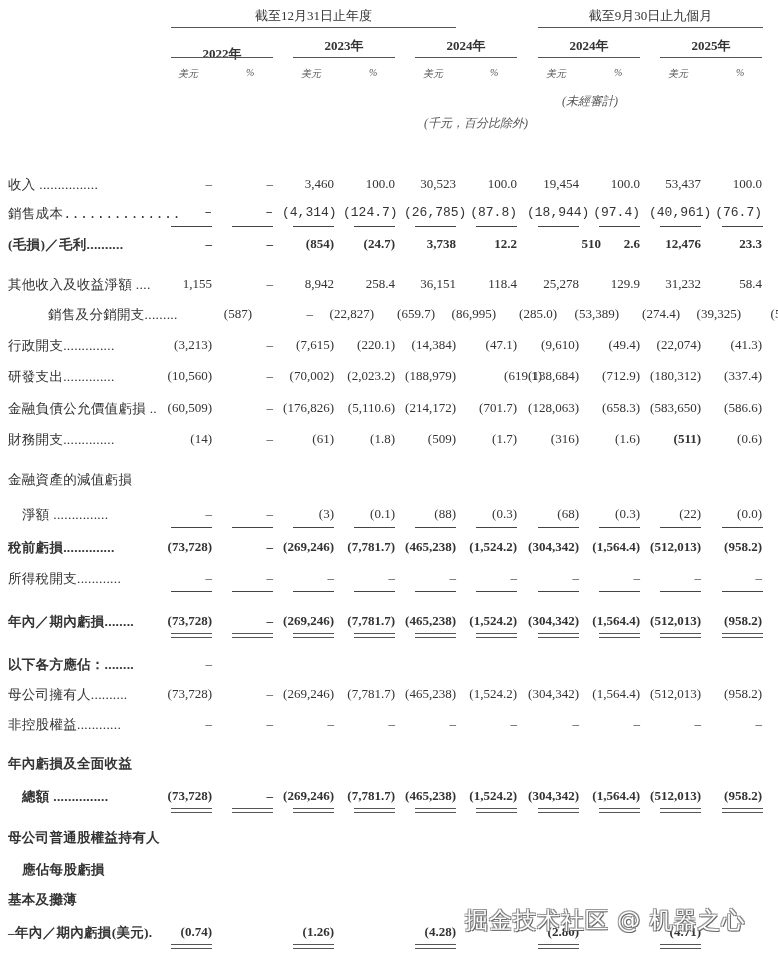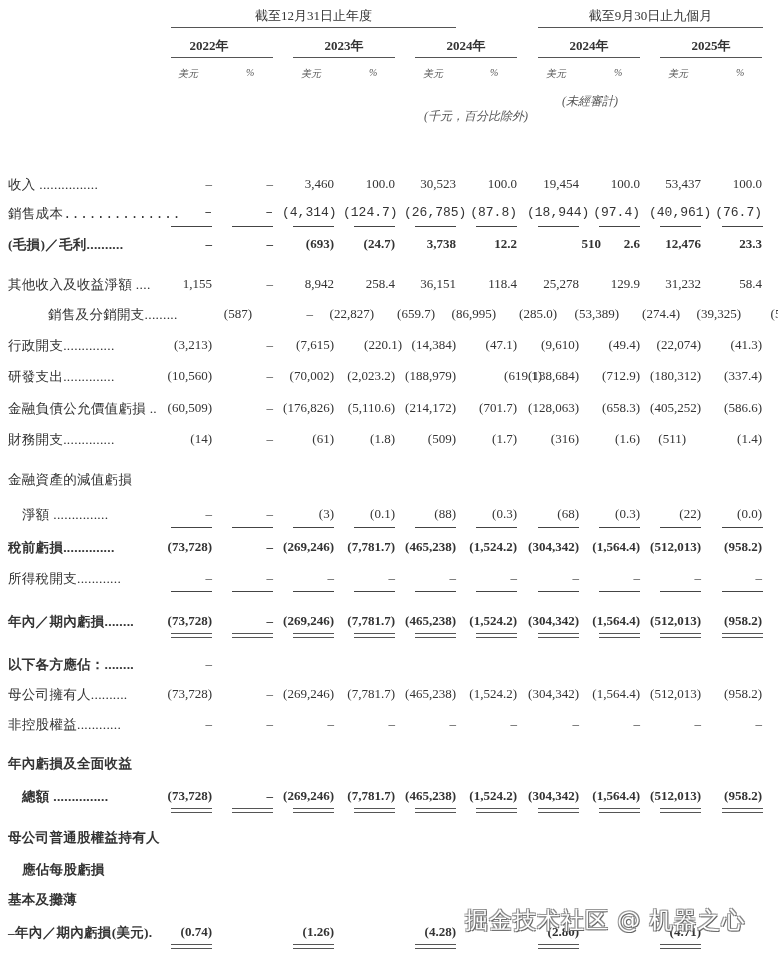--- a/index.html
+++ b/index.html
@@ -23,21 +23,21 @@
                text-shadow: 1px 1px 0 #666, -1px -1px 0 #999, 1px -1px 0 #888, -1px 1px 0 #888; }
 </style>
 </head>
 <body>
 
 <div class="hline" style="left:171px;top:27px;width:285px;"></div>
 <div class="hline" style="left:538px;top:27px;width:225px;"></div>
 <div class="group-title" style="left:171px;width:285px;">截至12月31日止年度</div>
 <div class="group-title" style="left:538px;width:225px;">截至9月30日止九個月</div>
 
-<div class="year" style="left:158px;">2022年</div>
+<div class="year" style="left:171px;margin-top:8px;">2022年</div>
 <div class="year" style="left:293px;">2023年</div>
 <div class="year" style="left:415px;">2024年</div>
 <div class="year" style="left:538px;">2024年</div>
 <div class="year" style="left:660px;">2025年</div>
 
 <div class="hline" style="left:171px;top:57px;width:102px;"></div>
 <div class="hline" style="left:293px;top:57px;width:102px;"></div>
 <div class="hline" style="left:415px;top:57px;width:102px;"></div>
 <div class="hline" style="left:538px;top:57px;width:102px;"></div>
 <div class="hline" style="left:660px;top:57px;width:102px;"></div>
@@ -47,21 +47,21 @@
 <div class="unit" style="left:301px;">美元</div>
 <div class="unit" style="left:369px;">%</div>
 <div class="unit" style="left:423px;">美元</div>
 <div class="unit" style="left:490px;">%</div>
 <div class="unit" style="left:546px;">美元</div>
 <div class="unit" style="left:614px;">%</div>
 <div class="unit" style="left:668px;">美元</div>
 <div class="unit" style="left:736px;">%</div>
 
 <div class="note" style="left:562px;top:93px;">(未經審計)</div>
-<div class="note" style="left:424px;top:108px;">(千元，百分比除外)</div>
+<div class="note" style="left:424px;top:115px;">(千元，百分比除外)</div>
 
 <div id="table">
     <div class="row" style="top: 176px;">
       <span class="label">收入 ................</span>
       <span class="cell" style="left: 160px;">–</span>
       <span class="cell" style="left: 221px;">–</span>
       <span class="cell" style="left: 282px;">3,460</span>
       <span class="cell" style="left: 343px;">100.0</span>
       <span class="cell" style="left: 404px;">30,523</span>
       <span class="cell" style="left: 465px;">100.0</span>
@@ -90,21 +90,21 @@
       <div class="ul" style="left: 476px; top: 21px;"></div>
       <div class="ul" style="left: 538px; top: 21px;"></div>
       <div class="ul" style="left: 599px; top: 21px;"></div>
       <div class="ul" style="left: 660px; top: 21px;"></div>
       <div class="ul" style="left: 722px; top: 21px;"></div>
     </div>
     <div class="row" style="top: 236px;">
       <span class="label bold">(毛損)／毛利..........</span>
       <span class="cell bold" style="left: 160px;">–</span>
       <span class="cell bold" style="left: 221px;">–</span>
-      <span class="cell bold" style="left: 282px;">(693)</span>
+      <span class="cell bold" style="left: 282px;">(854)</span>
       <span class="cell bold" style="left: 343px;">(24.7)</span>
       <span class="cell bold" style="left: 404px;">3,738</span>
       <span class="cell bold" style="left: 465px;">12.2</span>
       <span class="cell bold" style="left: 549px;">510</span>
       <span class="cell bold" style="left: 588px;">2.6</span>
       <span class="cell bold" style="left: 649px;">12,476</span>
       <span class="cell bold" style="left: 710px;">23.3</span>
     </div>
     <div class="row" style="top: 276px;">
       <span class="label">其他收入及收益淨額 ....</span>
@@ -130,21 +130,21 @@
       <span class="cell" style="left: 527px;">(53,389)</span>
       <span class="cell" style="left: 588px;">(274.4)</span>
       <span class="cell" style="left: 649px;">(39,325)</span>
       <span class="cell" style="left: 710px;">(55.4)</span>
     </div>
     <div class="row" style="top: 337px;">
       <span class="label">行政開支..............</span>
       <span class="cell" style="left: 160px;">(3,213)</span>
       <span class="cell" style="left: 221px;">–</span>
       <span class="cell" style="left: 282px;">(7,615)</span>
-      <span class="cell" style="left: 350px; font-family: Liberation Serif, serif;">(220.1)</span>
+      <span class="cell" style="left: 343px; font-family: Liberation Serif, serif;">(220.1)</span>
       <span class="cell" style="left: 404px;">(14,384)</span>
       <span class="cell" style="left: 465px;">(47.1)</span>
       <span class="cell" style="left: 527px;">(9,610)</span>
       <span class="cell" style="left: 588px;">(49.4)</span>
       <span class="cell" style="left: 649px;">(22,074)</span>
       <span class="cell" style="left: 710px;">(41.3)</span>
     </div>
     <div class="row" style="top: 368px;">
       <span class="label">研發支出..............</span>
       <span class="cell" style="left: 160px;">(10,560)</span>
@@ -161,35 +161,35 @@
     <div class="row" style="top: 400px;">
       <span class="label">金融負債公允價值虧損 ..</span>
       <span class="cell" style="left: 160px;">(60,509)</span>
       <span class="cell" style="left: 221px;">–</span>
       <span class="cell" style="left: 282px;">(176,826)</span>
       <span class="cell" style="left: 343px;">(5,110.6)</span>
       <span class="cell" style="left: 404px;">(214,172)</span>
       <span class="cell" style="left: 465px;">(701.7)</span>
       <span class="cell" style="left: 527px;">(128,063)</span>
       <span class="cell" style="left: 588px;">(658.3)</span>
-      <span class="cell" style="left: 649px;">(405,252)</span>
+      <span class="cell" style="left: 649px;">(583,650)</span>
       <span class="cell" style="left: 710px;">(586.6)</span>
     </div>
     <div class="row" style="top: 431px;">
       <span class="label">財務開支..............</span>
       <span class="cell" style="left: 160px;">(14)</span>
       <span class="cell" style="left: 221px;">–</span>
       <span class="cell" style="left: 282px;">(61)</span>
       <span class="cell" style="left: 343px;">(1.8)</span>
       <span class="cell" style="left: 404px;">(509)</span>
       <span class="cell" style="left: 465px;">(1.7)</span>
       <span class="cell" style="left: 527px;">(316)</span>
       <span class="cell" style="left: 588px;">(1.6)</span>
-      <span class="cell" style="left: 634px;">(511)</span>
-      <span class="cell" style="left: 710px;">(1.4)</span>
+      <span class="cell" style="left: 649px; font-weight: bold;">(511)</span>
+      <span class="cell" style="left: 710px;">(0.6)</span>
     </div>
     <div class="row" style="top: 471px;">
       <span class="label">金融資產的減值虧損</span>
     </div>
     <div class="row" style="top: 506px;">
       <span class="label indent">淨額 ...............</span>
       <span class="cell" style="left: 160px;">–</span>
       <span class="cell" style="left: 221px;">–</span>
       <span class="cell" style="left: 282px;">(3)</span>
       <span class="cell" style="left: 343px;">(0.1)</span>

